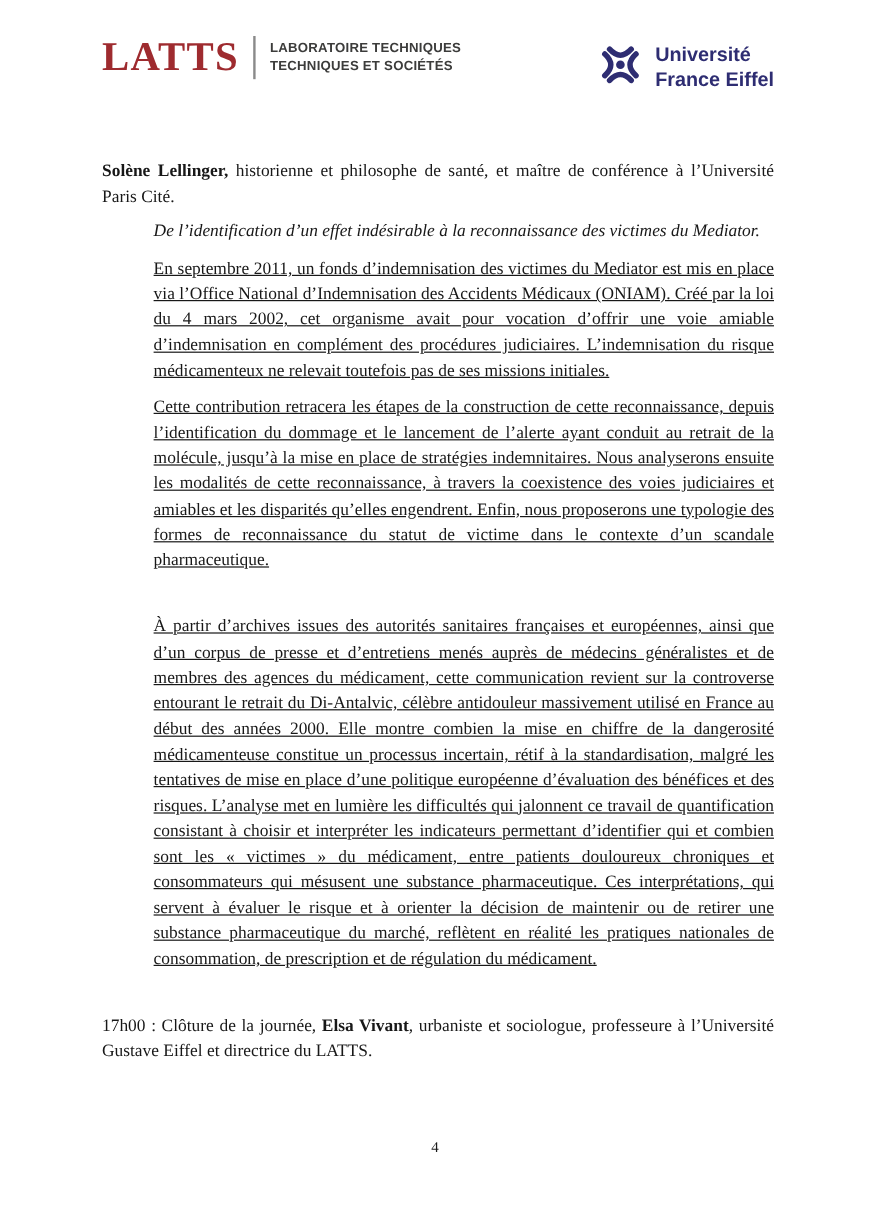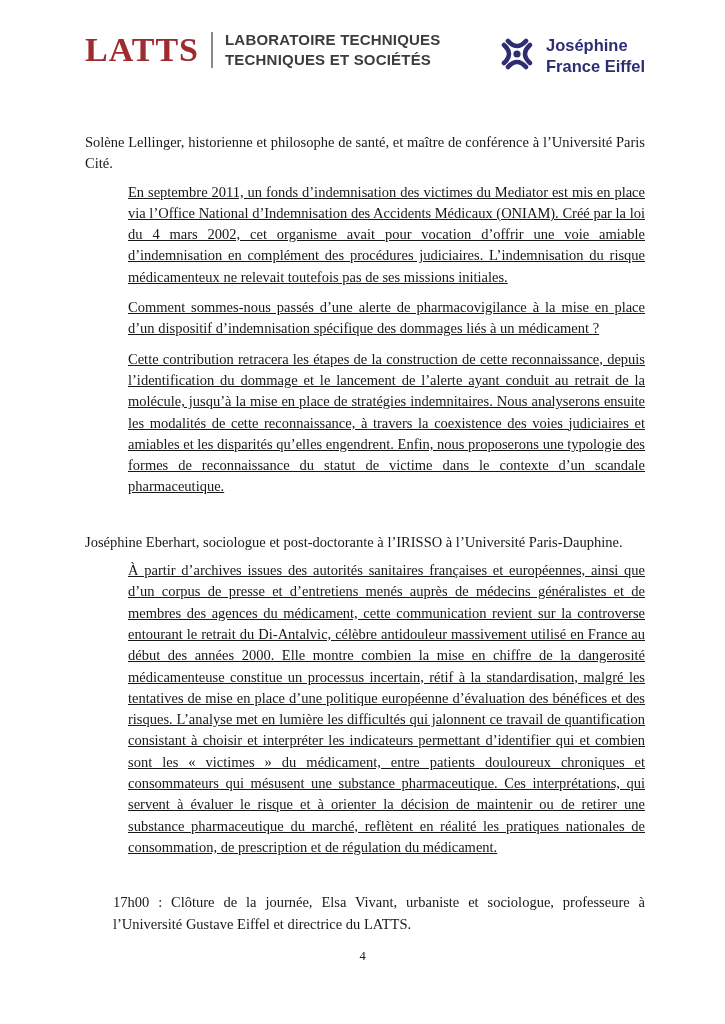--- a/index.html
+++ b/index.html
@@ -29,21 +29,21 @@
     font-family: "Liberation Serif", serif;
     font-weight: bold;
     font-size: 34px;
     letter-spacing: 1px;
     color: #9e2b2f;
     line-height: 1;
   }
   .latts-divider { width: 2px; height: 36px; background: #8a8a8a; }
   .latts-subtitle {
     font-family: "Liberation Sans", sans-serif;
-    font-size: 15px;
+    font-size: 11px;
     font-weight: bold;
     color: #3c3c3b;
     line-height: 1.35;
     letter-spacing: 0.2px;
   }
   .uge-logo { display: flex; align-items: center; gap: 9px; margin-top: 2px; }
   .uge-text {
     font-family: "Liberation Sans", sans-serif;
     font-size: 16.5px;
     font-weight: bold;
@@ -60,22 +60,22 @@
   }
   .talk-title {
     font-style: italic;
     margin: 0 0 10px 43px;
   }
   .para {
     margin: 0 0 9px 43px;
     text-align: justify;
     text-decoration: underline;
   }
-  .closing { margin-top: 24px; text-align: justify; margin-left: 28px; }
-  strong { font-weight: normal; }
+  .closing { margin-top: 24px; text-align: justify; }
+  strong { font-weight: bold; }
 
   .page-number {
     position: absolute;
     bottom: 60px; left: 0; right: 0;
     text-align: center;
     font-size: 12.5px;
     color: #1a1a1a;
   }
 </style>
 </head>
@@ -98,37 +98,36 @@
           <g stroke="#2e2d72" stroke-width="4.6" fill="none" stroke-linecap="round">
             <path d="M 11,9  Q 20,19 29,9"></path>
             <path d="M 11,35 Q 20,25 29,35"></path>
             <path d="M 7,13  Q 17,22 7,31"></path>
             <path d="M 33,13 Q 23,22 33,31"></path>
           </g>
           <circle cx="20" cy="22" r="3.6" fill="#2e2d72"></circle>
         </svg>
       </span>
       <span class="uge-text">
-        <span>Joséphine</span><br>
+        <span>Université</span><br>
         <span>France Eiffel</span>
       </span>
     </div>
   </div>
 
   <div class="content">
 
     <div class="section">
       <p class="speaker"><strong>Solène Lellinger,</strong><span> historienne et philosophe de santé, et maître de conférence à l’Université Paris Cité.</span></p>
+      <p class="talk-title">De l’identification d’un effet indésirable à la reconnaissance des victimes du Mediator.</p>
       <p class="para">En septembre 2011, un fonds d’indemnisation des victimes du Mediator est mis en place via l’Office National d’Indemnisation des Accidents Médicaux (ONIAM). Créé par la loi du 4 mars 2002, cet organisme avait pour vocation d’offrir une voie amiable d’indemnisation en complément des procédures judiciaires. L’indemnisation du risque médicamenteux ne relevait toutefois pas de ses missions initiales.</p>
-      <p class="para">Comment sommes-nous passés d’une alerte de pharmacovigilance à la mise en place d’un dispositif d’indemnisation spécifique des dommages liés à un médicament ?</p>
       <p class="para">Cette contribution retracera les étapes de la construction de cette reconnaissance, depuis l’identification du dommage et le lancement de l’alerte ayant conduit au retrait de la molécule, jusqu’à la mise en place de stratégies indemnitaires. Nous analyserons ensuite les modalités de cette reconnaissance, à travers la coexistence des voies judiciaires et amiables et les disparités qu’elles engendrent. Enfin, nous proposerons une typologie des formes de reconnaissance du statut de victime dans le contexte d’un scandale pharmaceutique.</p>
     </div>
 
     <div class="section">
-      <p class="speaker"><strong>Joséphine Eberhart</strong><span>, sociologue et post-doctorante à l’IRISSO à l’Université Paris-Dauphine.</span></p>
       <p class="para">À partir d’archives issues des autorités sanitaires françaises et européennes, ainsi que d’un corpus de presse et d’entretiens menés auprès de médecins généralistes et de membres des agences du médicament, cette communication revient sur la controverse entourant le retrait du Di-Antalvic, célèbre antidouleur massivement utilisé en France au début des années 2000. Elle montre combien la mise en chiffre de la dangerosité médicamenteuse constitue un processus incertain, rétif à la standardisation, malgré les tentatives de mise en place d’une politique européenne d’évaluation des bénéfices et des risques. L’analyse met en lumière les difficultés qui jalonnent ce travail de quantification consistant à choisir et interpréter les indicateurs permettant d’identifier qui et combien sont les « victimes » du médicament, entre patients douloureux chroniques et consommateurs qui mésusent une substance pharmaceutique. Ces interprétations, qui servent à évaluer le risque et à orienter la décision de maintenir ou de retirer une substance pharmaceutique du marché, reflètent en réalité les pratiques nationales de consommation, de prescription et de régulation du médicament.</p>
     </div>
 
     <p class="closing"><span>17h00 : Clôture de la journée, </span><strong>Elsa Vivant</strong><span>, urbaniste et sociologue, professeure à l’Université Gustave Eiffel et directrice du LATTS.</span></p>
 
   </div>
 
   <div class="page-number">4</div>
 
 </div>

